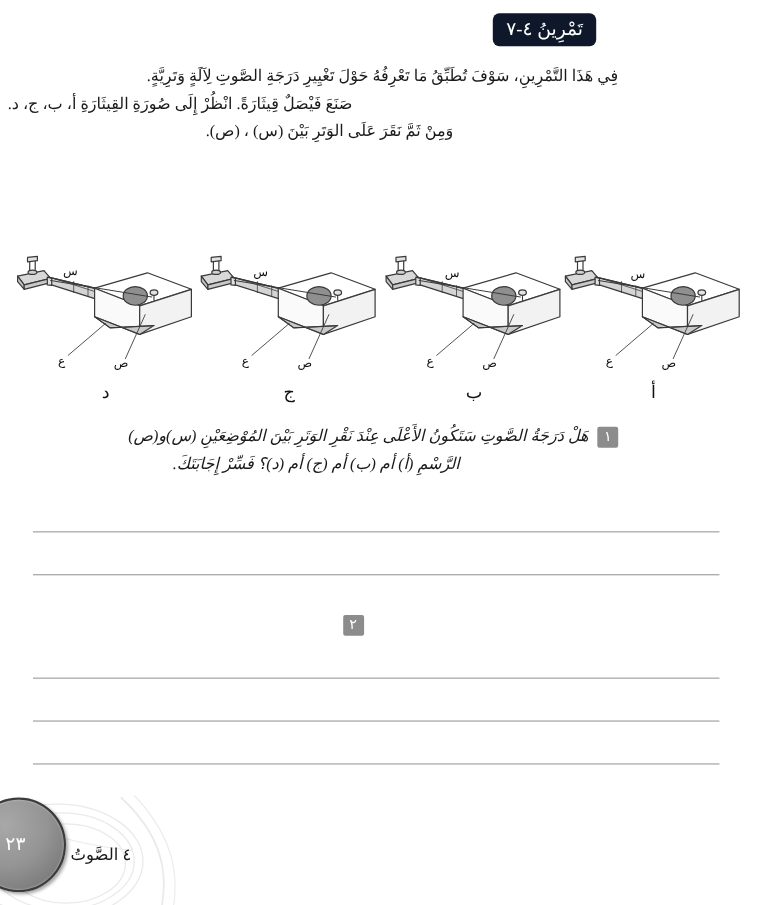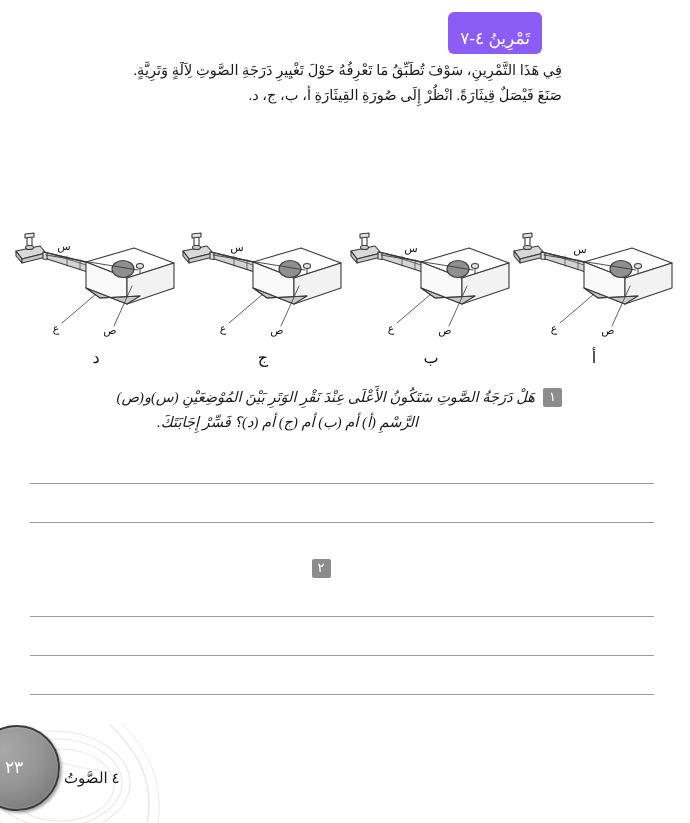--- a/index.html
+++ b/index.html
@@ -29,24 +29,24 @@
     top: 12px;
     right: 148px;
     left: 18px;
     display: flex;
     flex-direction: row;
     align-items: center;
     justify-content: flex-start;
     gap: 10px;
   }
   .exercise-badge {
-    background: #8b5cf6;
+    background: #0f172a;
     color: #ffffff;
     border-radius: 6px;
-    padding: 16px 12px 5px 12px;
+    padding: 4px 12px 5px 12px;
     font-size: 17px;
     line-height: 1.25;
     white-space: nowrap;
     font-weight: 400;
     letter-spacing: 0px;
   }
   .header-title {
     font-size: 16.5px;
     line-height: 1.3;
     white-space: nowrap;
@@ -62,21 +62,21 @@
     font-size: 14.6px;
     line-height: 25px;
     text-align: right;
     color: #1a1a1a;
   }
   .intro p {
     margin: 0;
     padding: 0;
   }
   .intro p.indent-center {
-    text-align: right;
+    text-align: left;
   }
   .intro p.line-3 {
     text-align: right;
   }
   .intro p.line-4 {
     text-align: center;
     padding-left: 30px;
   }
 
   
@@ -223,20 +223,21 @@
 
 <div class="page">
 
   <div class="header-row">
     <div class="exercise-badge">تَمْرِينُ ٤-٧</div>
   </div>
 
   <div class="intro">
     <p class="line-1">فِي هَذَا التَّمْرِينِ، سَوْفَ تُطَبِّقُ مَا تَعْرِفُهُ حَوْلَ تَغْيِيرِ دَرَجَةِ الصَّوتِ لِآلَةٍ وَتَرِيَّةٍ.</p>
     <p class="indent-center">صَنَعَ فَيْصَلٌ قِيثَارَةً. انْظُرْ إِلَى صُورَةِ القِيثَارَةِ أ، ب، ج، د.</p>
+    <p class="line-4">وَمِنْ ثَمَّ نَقَرَ عَلَى الوَتَرِ بَيْنَ (س) ، (ص).</p>
   </div>
 
   <div class="figures">
 
     <div class="figure" id="fig-a">
       <div class="svg-holder">
         <svg viewBox="0 0 172 118" width="172" height="118" xmlns="http://www.w3.org/2000/svg">
           <g fill="none" stroke="#3a3a3a" stroke-width="1.1" stroke-linejoin="round" stroke-linecap="round">
 
             <path d="M6 29 L30 24 L36 31 L12 37 Z" fill="#d8d8d8"></path>

